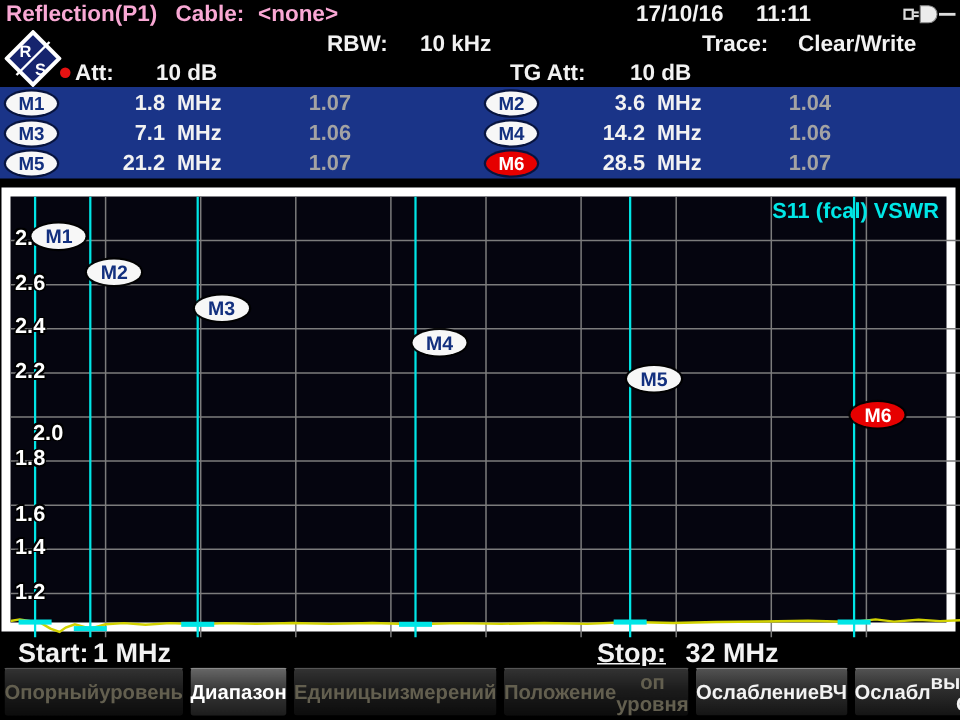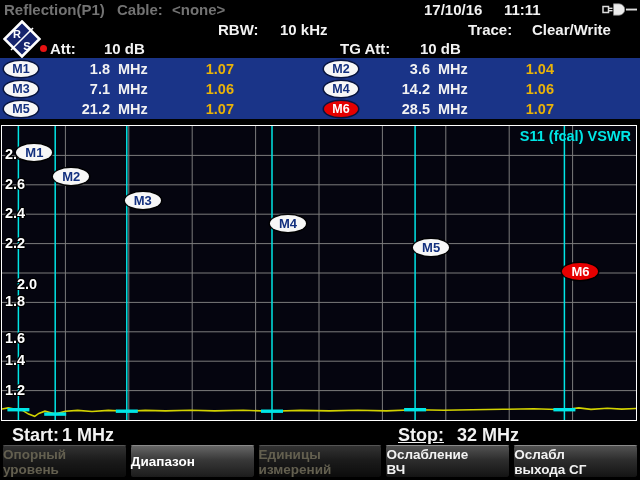--- a/index.html
+++ b/index.html
@@ -3,64 +3,64 @@
 <meta charset="utf-8">
 <style>
   html,body{margin:0;padding:0;background:#000;}
   .screen{
     position:relative;width:640px;height:480px;background:#000;
     font-family:"Liberation Sans",sans-serif;font-weight:bold;overflow:hidden;
     -webkit-font-smoothing:antialiased;
   }
   .abs{position:absolute;white-space:nowrap;}
   
-  .cyan{color:#737373;}
+  .cyan{color:#f9a8d4;}
   .wht{color:#f2f2f2;}
   .tbtxt{font-size:15px;top:1px;}
   
   .strow{font-size:15px;color:#f2f2f2;}
   .reddot{position:absolute;width:7px;height:7px;border-radius:50%;background:#e81212;}
   
   .mtable{position:absolute;left:0;top:58px;width:640px;height:61px;background:#1a3488;padding-top:1px;box-sizing:border-box;}
   .mrow{display:flex;height:20px;align-items:center;}
   .mcell{display:flex;align-items:center;width:320px;}
   .mbubble{
     margin-left:4px;width:34px;height:16px;border-radius:50%;
     background:#f7f7f7;color:#13307f;font-size:12.5px;line-height:16px;text-align:center;
     box-shadow:0 0 0 1.5px rgba(5,15,50,.85);flex:0 0 auto;
   }
   .mbubble.red{background:#e60000;color:#fff;}
   .mfreq{width:72px;text-align:right;color:#f2f2f2;font-size:14.5px;}
   .munit{margin-left:8px;color:#f2f2f2;font-size:14.5px;width:34px;}
-  .mval{width:82px;text-align:right;color:#eab308;font-size:14.5px;}
+  .mval{width:82px;text-align:right;color:#a3a3a3;font-size:14.5px;}
   
   .chart{
     position:absolute;left:1px;top:125px;width:636px;height:296px;
-    background:#05050f;border:1px solid #ffffff;box-sizing:border-box;
+    background:#05050f;border:6px solid #ffffff;box-sizing:border-box;
   }
   .chart svg{position:absolute;left:0;top:0;}
   .plot-title{position:absolute;right:5px;top:2px;color:#00e6e6;font-size:14.5px;z-index:2;}
   .ylab{
     position:absolute;left:3px;color:#fff;font-size:14.5px;z-index:2;
     text-shadow:1px 1px 0 #000,-1px 1px 0 #000,1px -1px 0 #000,-1px -1px 0 #000;
   }
   .cbubble{
     position:absolute;width:36px;height:17px;border-radius:50%;z-index:3;
     background:#f7f7f7;color:#13307f;font-size:13px;line-height:17px;text-align:center;
     box-shadow:0 0 0 1.5px rgba(0,0,0,.9);
   }
   .cbubble.red{background:#e60000;color:#fff;}
   
   .xrow{font-size:18px;color:#f2f2f2;}
   
   .skbar{position:absolute;left:0;top:444px;width:640px;height:36px;display:flex;gap:3px;padding:1px 2px 2px;box-sizing:border-box;background:#000;}
   .sk{
     flex:1 1 0;border-radius:3px;border:1px solid #000;border-top:1px solid #8a8a8a;
     background:linear-gradient(#525252 0%,#2d2d2d 45%,#141414 100%);
-    display:flex;flex-direction:column;justify-content:center;align-items:flex-start;
+    display:flex;flex-direction:row;justify-content:center;align-items:center;
     font-size:13.5px;line-height:15px;color:#f2f2f2;text-align:center;cursor:pointer;
   }
   .sk.disabled{color:#a09a80;opacity:.62;}
   .sk.active{background:linear-gradient(#666 0%,#383838 45%,#1c1c1c 100%);color:#fff;}
 </style>
 </head>
 <body>
 
 <div class="screen">
 
@@ -203,20 +203,24 @@
       <span>уровень</span>
     </div>
     <div class="sk active">
       <span>Диапазон</span>
       <span></span>
     </div>
     <div class="sk disabled">
       <span>Единицы</span>
       <span>измерений</span>
     </div>
+    <div class="sk disabled">
+      <span>Положение</span>
+      <span>оп уровня</span>
+    </div>
     <div class="sk">
       <span>Ослабление</span>
       <span>ВЧ</span>
     </div>
     <div class="sk">
       <span>Ослабл</span>
       <span>выхода СГ</span>
     </div>
   </div>
 

